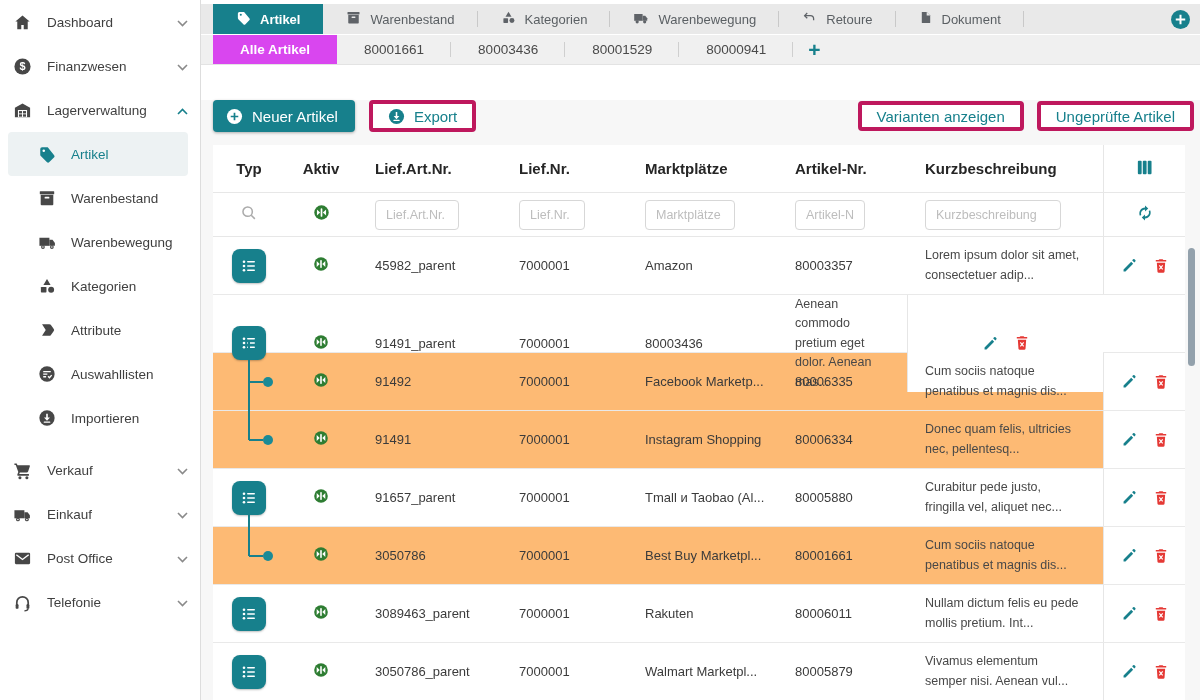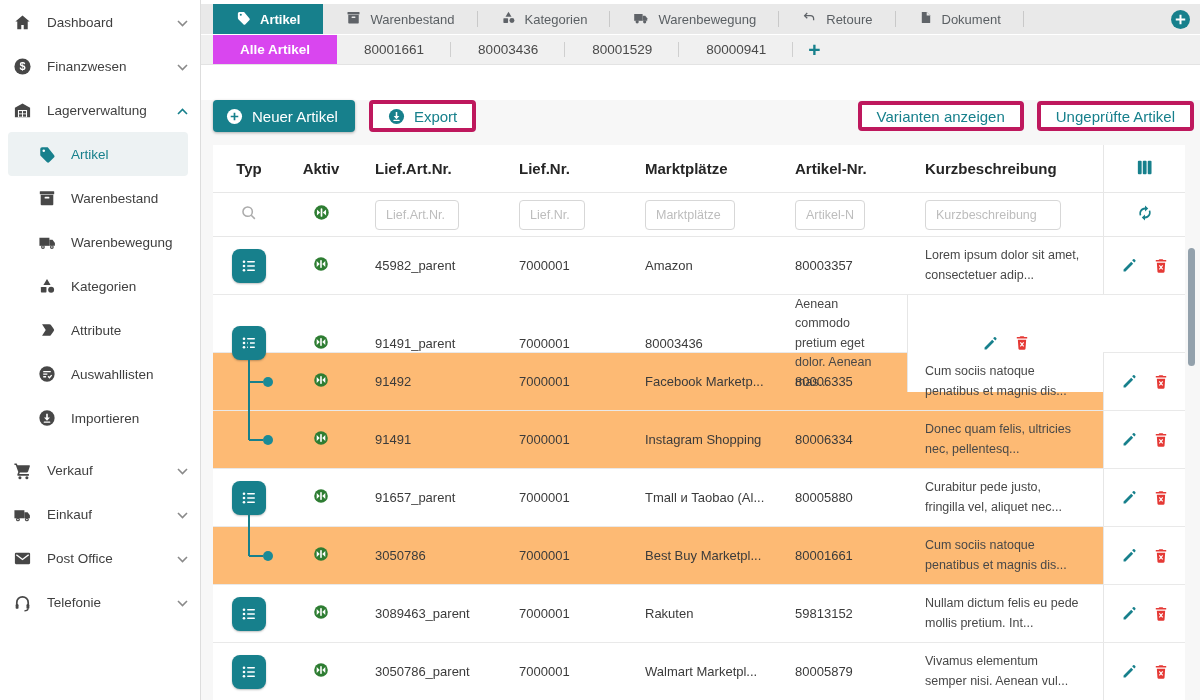--- a/index.html
+++ b/index.html
@@ -692,21 +692,21 @@
               <span><svg width="16" height="16" viewBox="0 0 20 20">
                   <circle cx="10" cy="10" r="8.5" fill="#2e7d32"></circle>
                   <polygon points="4.6,6.4 8.4,10 4.6,13.6" fill="#fff"></polygon>
                   <polygon points="15.4,6.4 11.6,10 15.4,13.6" fill="#fff"></polygon>
                   <rect x="9" y="5" width="2" height="10" rx="1" fill="#fff"></rect>
                 </svg></span>
             </div>
           <div class="cell">3089463_parent</div>
           <div class="cell">7000001</div>
           <div class="cell">Rakuten</div>
-          <div class="cell">59813152</div>
+          <div class="cell">80006011</div>
           <div class="cell desc">Nullam dictum felis eu pede mollis pretium. Int...</div>
           <div class="cell actions">
             <button class="icon-btn">
                 <svg width="17" height="17" viewBox="0 0 20 20">
                   <path fill="#17808c" d="M3 14.7V17h2.3l9-9-2.3-2.3zM15.6 6.4l1.2-1.2a1.1 1.1 0 0 0 0-1.6l-.9-.9a1.1 1.1 0 0 0-1.6 0l-1.2 1.2z"></path>
                 </svg>
               </button>
             <button class="icon-btn">
                 <svg width="16" height="16" viewBox="0 0 20 20">
                   <g fill="#e53935">

